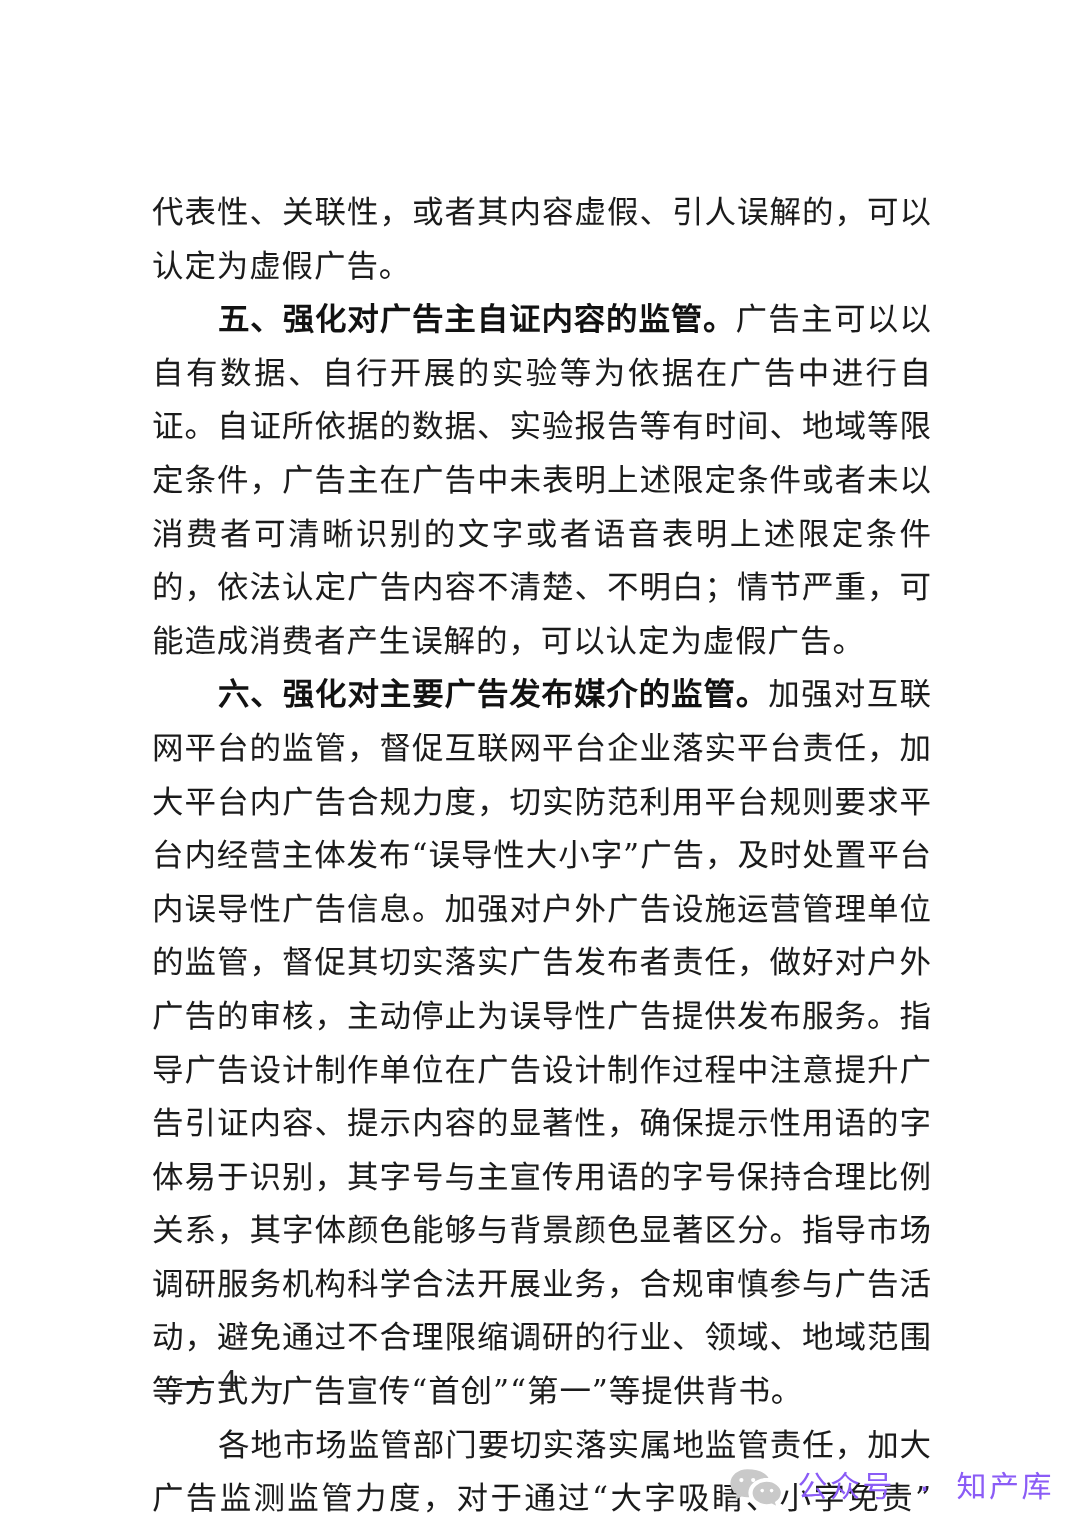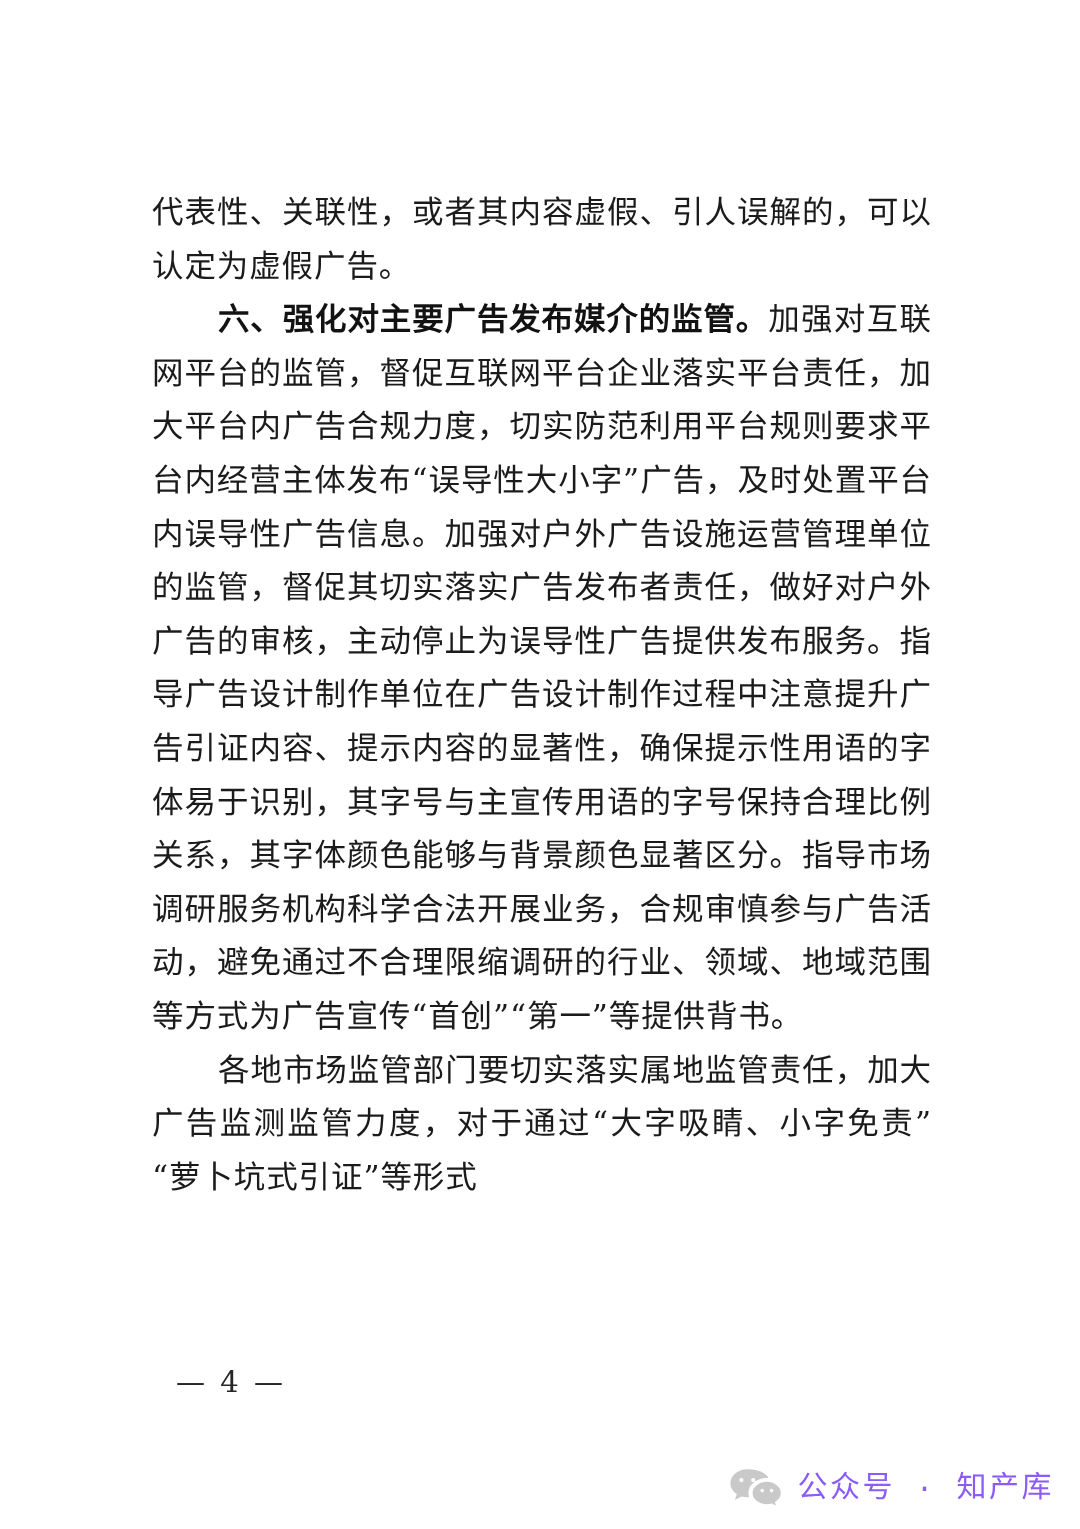--- a/index.html
+++ b/index.html
@@ -100,20 +100,21 @@
 </style>
 </head>
 <body>
 
 <div class="page">
 
   <div class="textblock">
 
     <p class="para"><span>代表性、关联性，或者其内容虚假、引人误解的，可以认定为虚假广告。</span></p>
 
+    <p class="para indent"><span class="hd">五、强化对广告主自证内容的监管。</span><span>广告主可以以自有数据、自行开展的实验等为依据在广告中进行自证。自证所依据的数据、实验报告等有时间、地域等限定条件，广告主在广告中未表明上述限定条件或者未以消费者可清晰识别的文字或者语音表明上述限定条件的，依法认定广告内容不清楚、不明白；情节严重，可能造成消费者产生误解的，可以认定为虚假广告。</span></p>
 
     <p class="para indent"><span class="hd">六、强化对主要广告发布媒介的监管。</span><span>加强对互联网平台的监管，督促互联网平台企业落实平台责任，加大平台内广告合规力度，切实防范利用平台规则要求平台内经营主体发布“误导性大小字”广告，及时处置平台内误导性广告信息。加强对户外广告设施运营管理单位的监管，督促其切实落实广告发布者责任，做好对户外广告的审核，主动停止为误导性广告提供发布服务。指导广告设计制作单位在广告设计制作过程中注意提升广告引证内容、提示内容的显著性，确保提示性用语的字体易于识别，其字号与主宣传用语的字号保持合理比例关系，其字体颜色能够与背景颜色显著区分。指导市场调研服务机构科学合法开展业务，合规审慎参与广告活动，避免通过不合理限缩调研的行业、领域、地域范围等方式为广告宣传“首创”“第一”等提供背书。</span></p>
 
     <p class="para indent"><span>各地市场监管部门要切实落实属地监管责任，加大广告监测监管力度，对于通过“大字吸睛、小字免责”“萝卜坑式引证”等形式</span></p>
 
   </div>
 
   <div class="pagenum">— 4 —</div>
 
   <div class="watermark">

